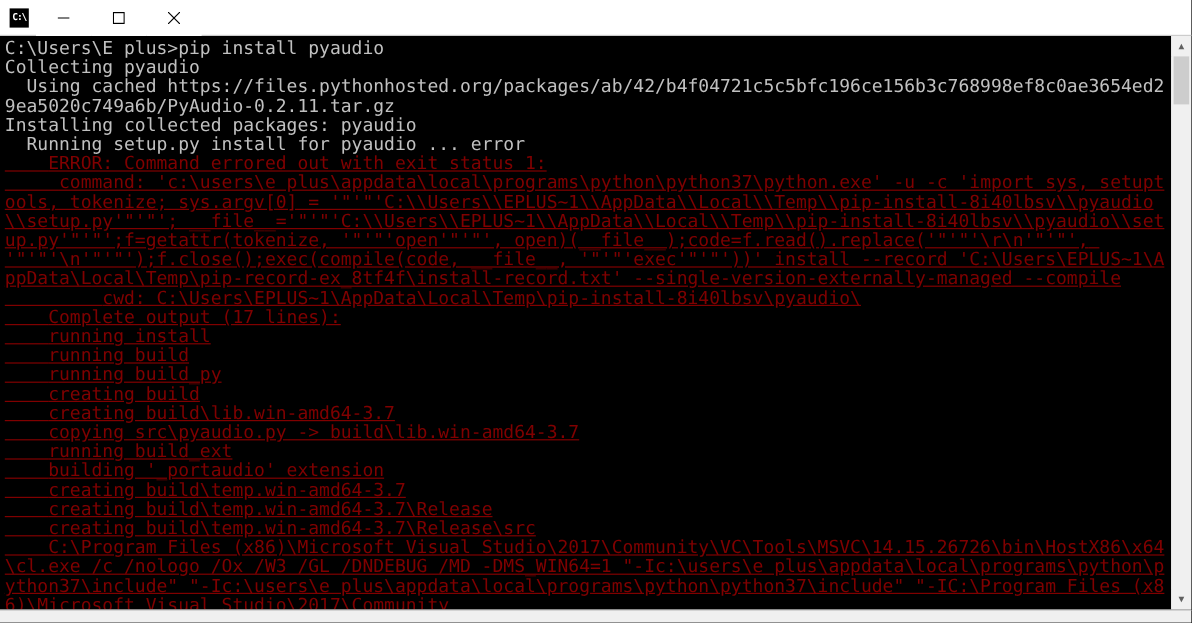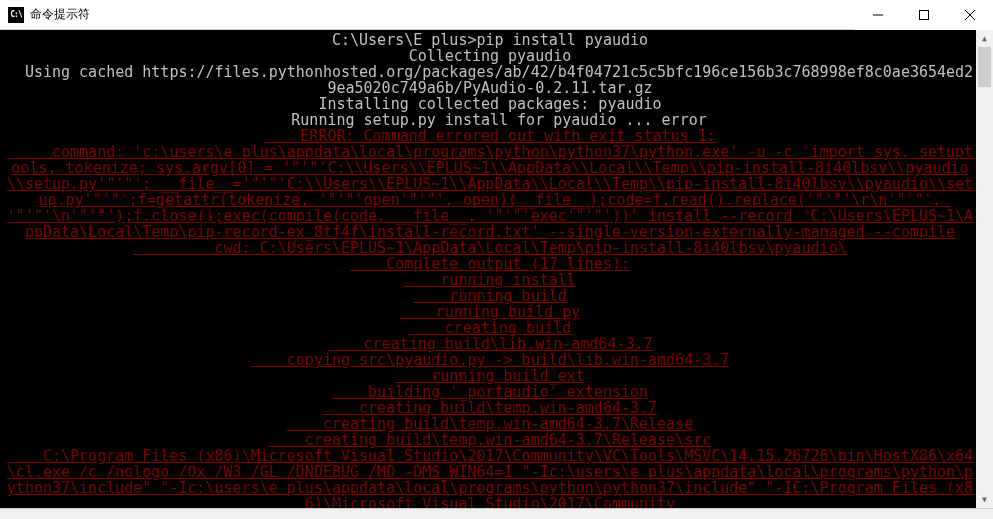--- a/index.html
+++ b/index.html
@@ -49,21 +49,20 @@
     justify-content: center;
     background: #fff;
     color: #000;
   }
   .win-btn svg { width: 10px; height: 10px; }
   .console-wrap {
     flex: 1;
     display: flex;
     background: #000;
     overflow: hidden;
-    text-align: center;
   }
   .console {
     flex: 1;
     background: #000;
     padding: 2px 0 0 4px;
     font-family: "NSimSun", "SimSun", "Consolas", monospace;
     font-size: 15px;
     line-height: 16px;
     white-space: pre-wrap;
     word-break: break-all;
@@ -109,21 +108,20 @@
     padding-left: 4px;
     flex: 0 0 auto;
     overflow: hidden;
   }
 </style>
 </head>
 <body>
 
 <div class="titlebar">
   <div class="titlebar-icon">C:\</div>
-  <div class="titlebar-text">命令提示符</div>
   <div class="win-btn">
     <svg viewBox="0 0 10 10">
         <line x1="0" y1="5" x2="10" y2="5" stroke="currentColor" stroke-width="1"></line>
       </svg>
   </div>
   <div class="win-btn">
     <svg viewBox="0 0 10 10">
         <rect x="0.5" y="0.5" width="9" height="9" fill="none" stroke="currentColor" stroke-width="1"></rect>
       </svg>
   </div>

